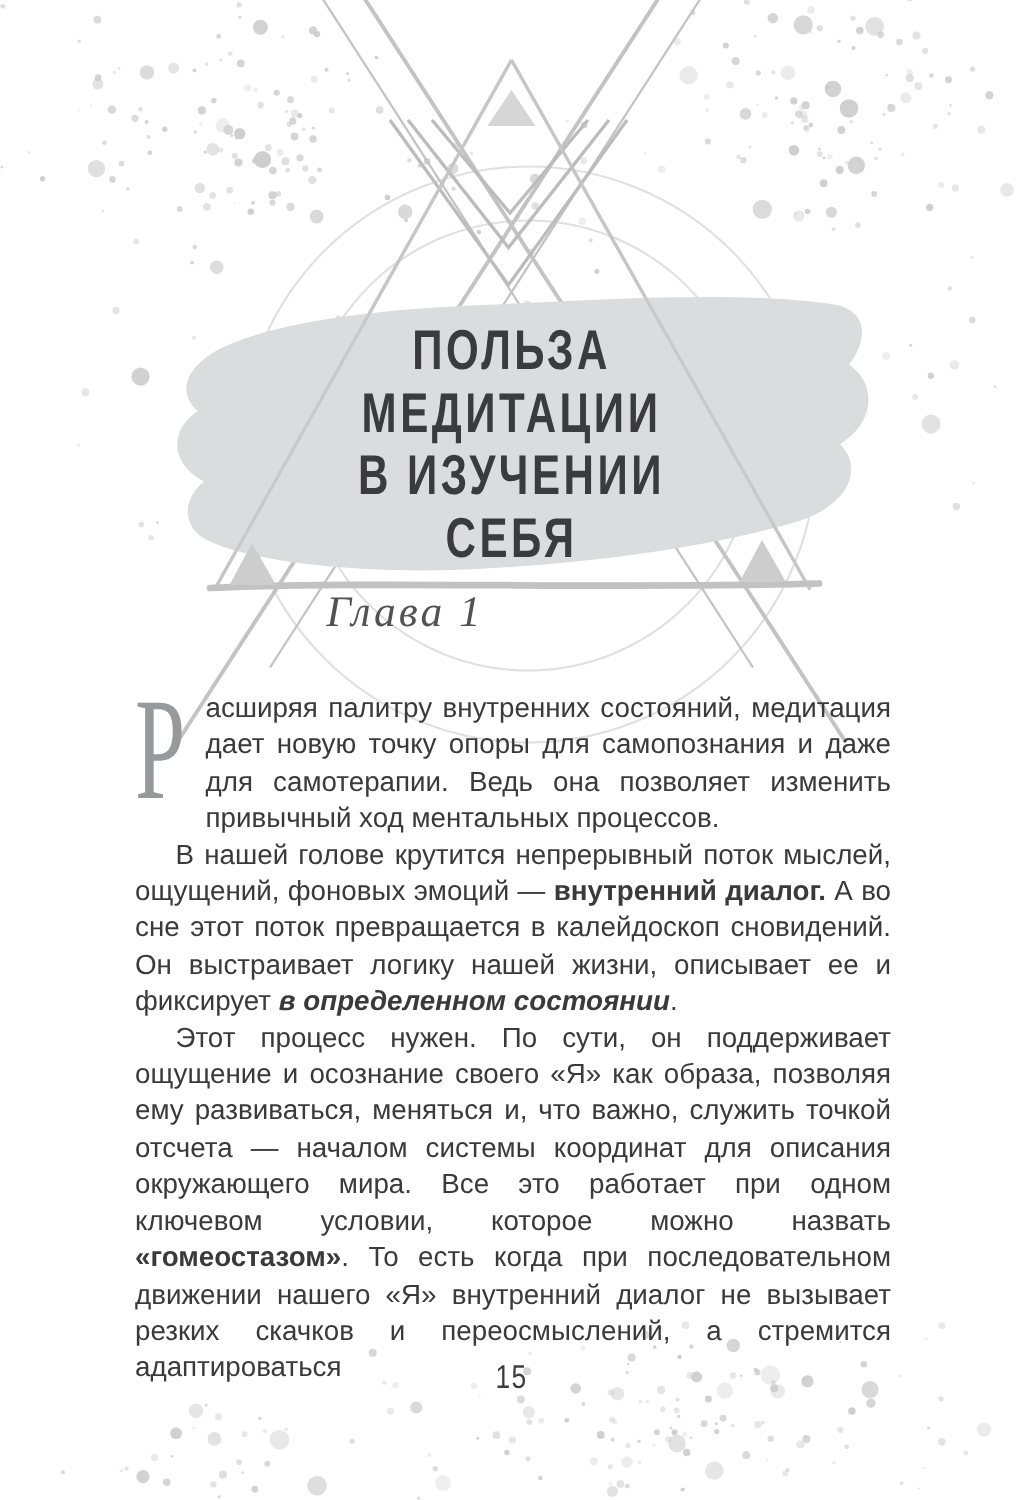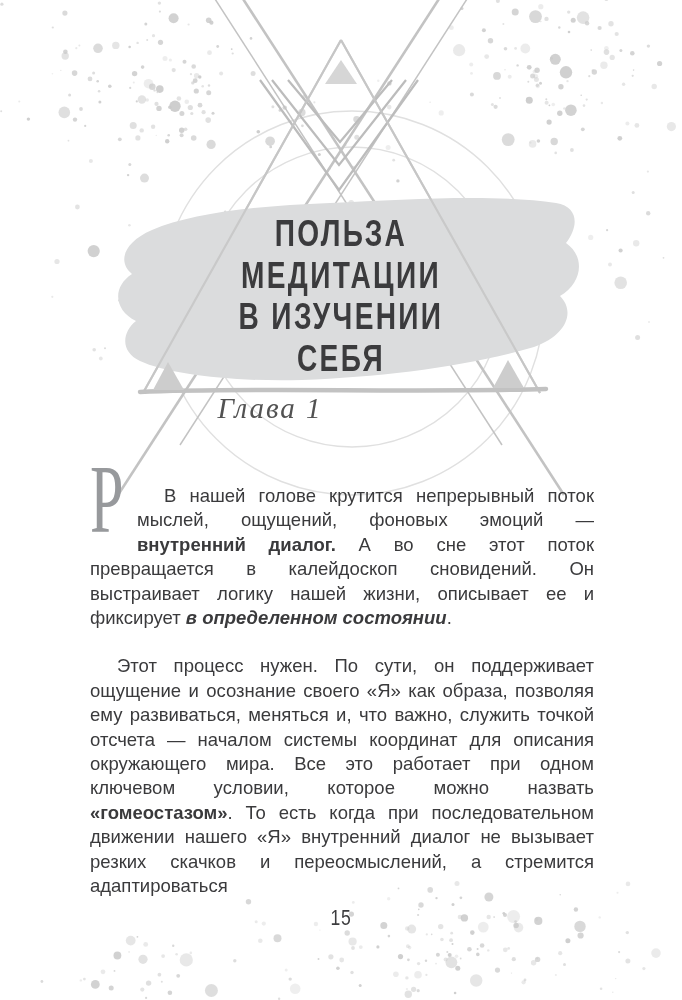--- a/index.html
+++ b/index.html
@@ -43,21 +43,21 @@
   }
   .body-text{
     position:absolute;left:90px;top:460px;width:504px;
     z-index:2;
     font-size:18.5px;
     line-height:24.4px;
     text-align:justify;
     color:#3a3a3c;
   }
   .body-text p{margin:0;padding:0;}
-  .body-text p.indent{text-indent:27px;margin-top:24px;}
+  .body-text p.indent{text-indent:27px;}
   .body-text .b{font-weight:bold;}
   .body-text .i{font-style:italic;}
   .drop-cap{
     float:left;
     width:40px;height:74px;
     margin:2px 7px 0 0;
     font-family:"Liberation Serif", serif;
     font-size:97px;
     line-height:76px;
     color:#97999c;
@@ -537,21 +537,21 @@
     <div>ПОЛЬЗА</div>
     <div>МЕДИТАЦИИ</div>
     <div>В ИЗУЧЕНИИ</div>
     <div>СЕБЯ</div>
   </div>
 
   <div class="chapter-label">Глава 1</div>
 
   <div class="body-text">
     <p>
-      <span class="drop-cap">Р</span>
+      <span class="drop-cap">Р</span><span><span>асширяя палитру внутренних состояний, медитация дает новую точку опоры для самопознания и даже для самотерапии. Ведь она позволяет изменить привычный ход ментальных процессов.</span></span>
     </p>
     <p class="indent"><span>В нашей голове крутится непрерывный поток мыслей, ощущений, фоновых эмоций — </span><span class="b">внутренний диалог.</span><span> А во сне этот поток превращается в калейдоскоп сновидений. Он выстраивает логику нашей жизни, описывает ее и фиксирует </span><span class="b i">в определенном состоянии</span><span>.</span></p>
     <p class="indent"><span>Этот процесс нужен. По сути, он поддерживает ощущение и осознание своего «Я» как образа, позволяя ему развиваться, меняться и, что важно, служить точкой отсчета — началом системы координат для описания окружающего мира. Все это работает при одном ключевом условии, которое можно назвать </span><span class="b">«гомеостазом»</span><span>. То есть когда при последовательном движении нашего «Я» внутренний диалог не вызывает резких скачков и переосмыслений, а стремится адаптироваться</span></p>
   </div>
 
   <div class="page-number">15</div>
 
 </div>
 
 </body></html>

